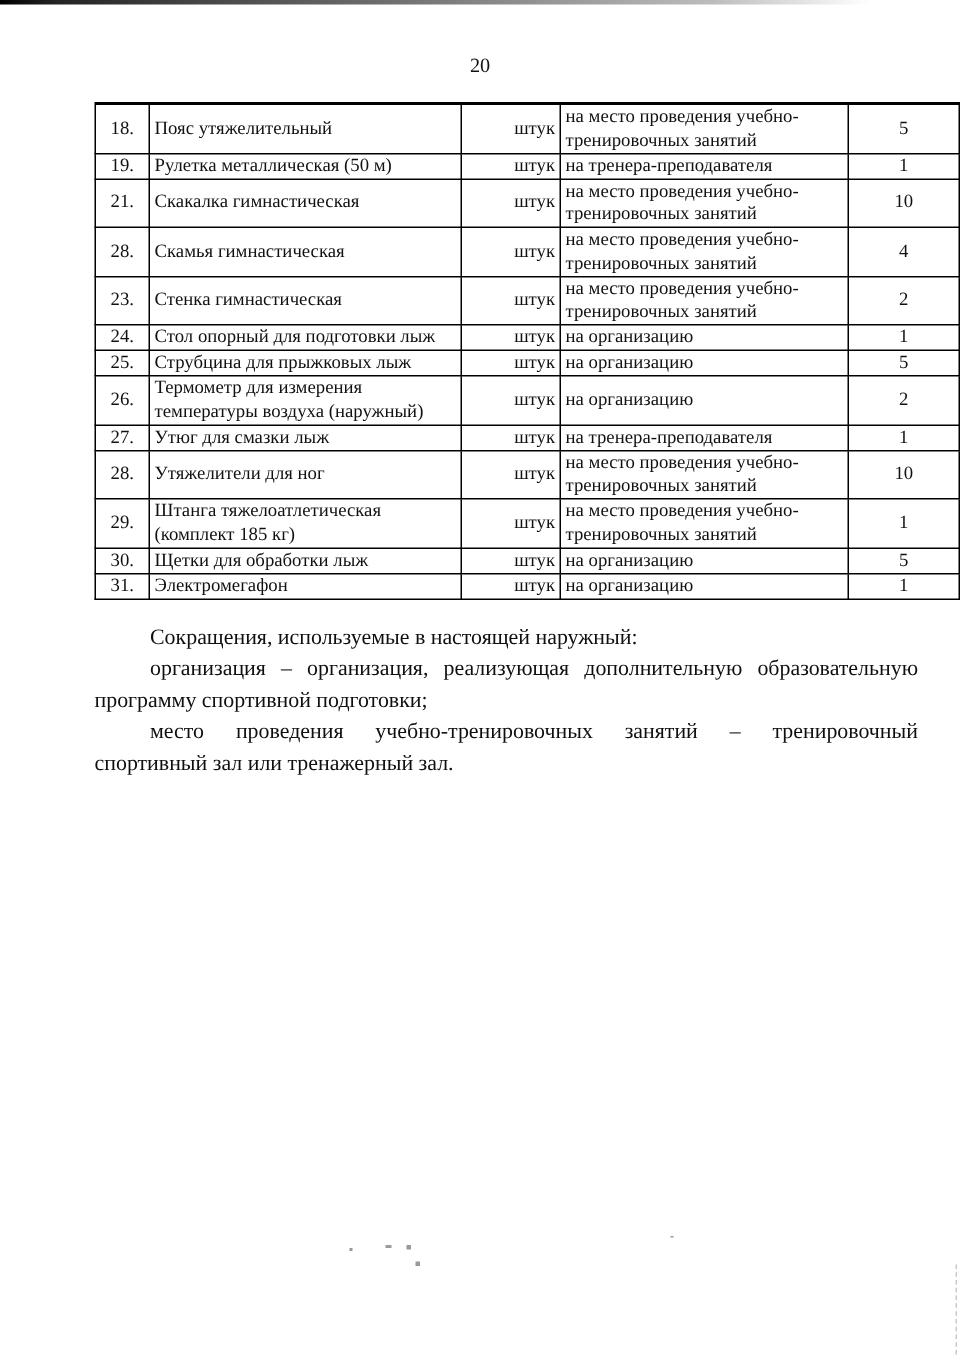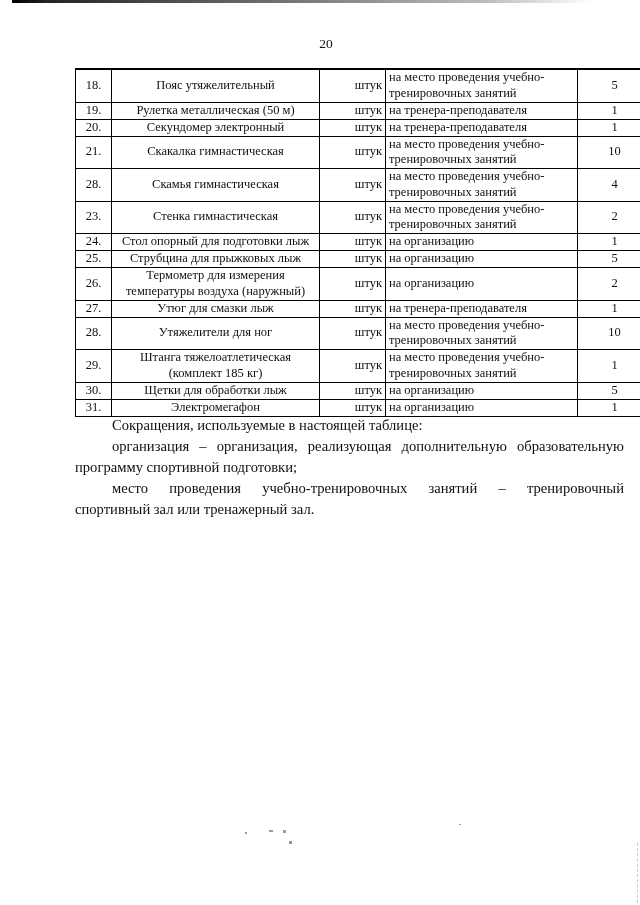--- a/index.html
+++ b/index.html
@@ -4,21 +4,21 @@
 <style>
   html,body{margin:0;padding:0;}
   body{
     width:640px;height:905px;
     background:#ffffff;
     font-family:"Liberation Serif","DejaVu Serif",serif;
     color:#111;
     position:relative;
     overflow:hidden;
   }
-  .page{position:absolute;inset:0;margin-left:12px;}
+  .page{position:absolute;inset:0;}
 
   
   .scan-topline{
     position:absolute;top:0;left:0;height:3px;width:580px;
     background:linear-gradient(to right,#000 0%,#222 6%,#4a4a4a 25%,#6f6f6f 45%,#9a9a9a 65%,#bdbdbd 82%,rgba(255,255,255,0) 100%);
   }
   .speck{position:absolute;background:#9a9a9a;}
   .scan-right-dash{
     position:absolute;right:2px;top:843px;height:60px;width:0;
     border-right:1px dashed #c9c9c9;
@@ -38,21 +38,21 @@
     line-height:1.26;
   }
   table.equip{border:1px solid #000;border-top:2px solid #000;}
   table.equip td{
     border:1px solid #000;
     padding:0 3px;
     vertical-align:middle;
     overflow:visible;
   }
   td.c-num{width:29px;text-align:center;padding-left:4px;}
-  td.c-name{width:201px;text-align:center;}
+  td.c-name{width:201px;text-align:left;}
   td.c-unit{width:59px;text-align:right;}
   td.c-loc{width:185px;text-align:left;}
   td.c-qty{width:67px;text-align:center;}
   tr.single td{height:16px;}
   tr.double td{height:30px;}
 
   .notes{
     position:absolute;left:63px;top:415px;width:549px;
     font-size:14.6px;line-height:21px;color:#0f0f0f;
   }
@@ -74,27 +74,20 @@
         <tr class="double">
           <td class="c-num">18.</td>
           <td class="c-name">Пояс утяжелительный</td>
           <td class="c-unit">штук</td>
           <td class="c-loc">на место проведения учебно-тренировочных занятий</td>
           <td class="c-qty">5</td>
         </tr>
         <tr class="single">
           <td class="c-num">19.</td>
           <td class="c-name">Рулетка металлическая (50 м)</td>
-          <td class="c-unit">штук</td>
-          <td class="c-loc">на тренера-преподавателя</td>
-          <td class="c-qty">1</td>
-        </tr>
-        <tr class="single">
-          <td class="c-num">20.</td>
-          <td class="c-name">Секундомер электронный</td>
           <td class="c-unit">штук</td>
           <td class="c-loc">на тренера-преподавателя</td>
           <td class="c-qty">1</td>
         </tr>
         <tr class="double">
           <td class="c-num">21.</td>
           <td class="c-name">Скакалка гимнастическая</td>
           <td class="c-unit">штук</td>
           <td class="c-loc">на место проведения учебно-тренировочных занятий</td>
           <td class="c-qty">10</td>
@@ -166,21 +159,21 @@
           <td class="c-num">31.</td>
           <td class="c-name">Электромегафон</td>
           <td class="c-unit">штук</td>
           <td class="c-loc">на организацию</td>
           <td class="c-qty">1</td>
         </tr>
       </tbody>
   </table>
 
   <div class="notes" id="notes-block">
-      <div class="note-line indent">Сокращения, используемые в настоящей таблице:</div>
+      <div class="note-line indent">Сокращения, используемые в настоящей наружный:</div>
       <div class="note-line indent just">организация – организация, реализующая дополнительную образовательную</div>
       <div class="note-line">программу спортивной подготовки;</div>
       <div class="note-line indent just">место проведения учебно-тренировочных занятий – тренировочный</div>
       <div class="note-line">спортивный зал или тренажерный зал.</div>
     </div>
 
   <div class="speck" style="left:233px;top:832px;width:2px;height:2px;"></div>
   <div class="speck" style="left:257px;top:830px;width:4px;height:2px;"></div>
   <div class="speck" style="left:271px;top:830px;width:3px;height:3px;"></div>
   <div class="speck" style="left:277px;top:841px;width:3px;height:3px;"></div>

